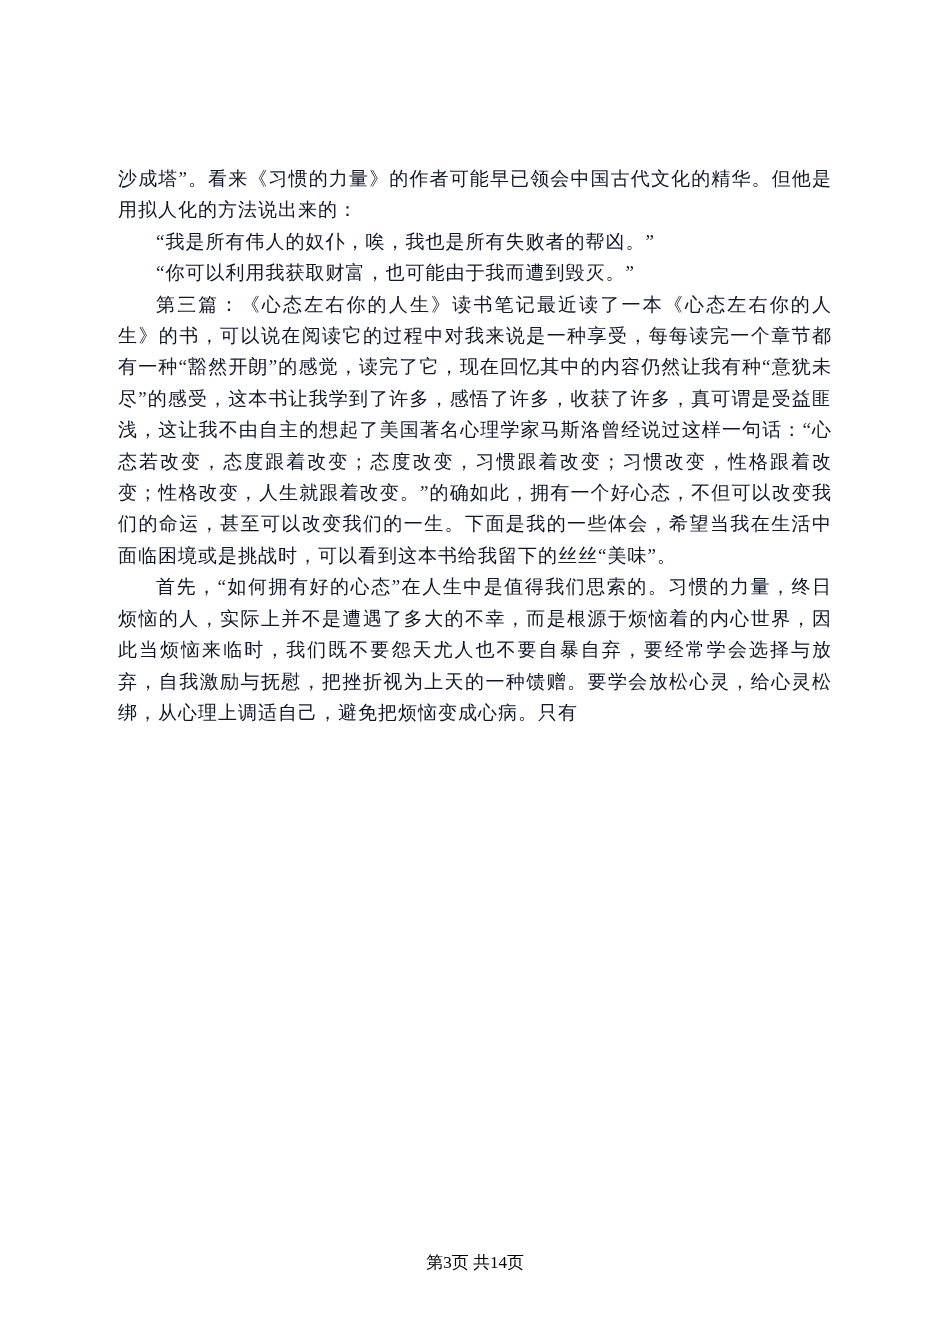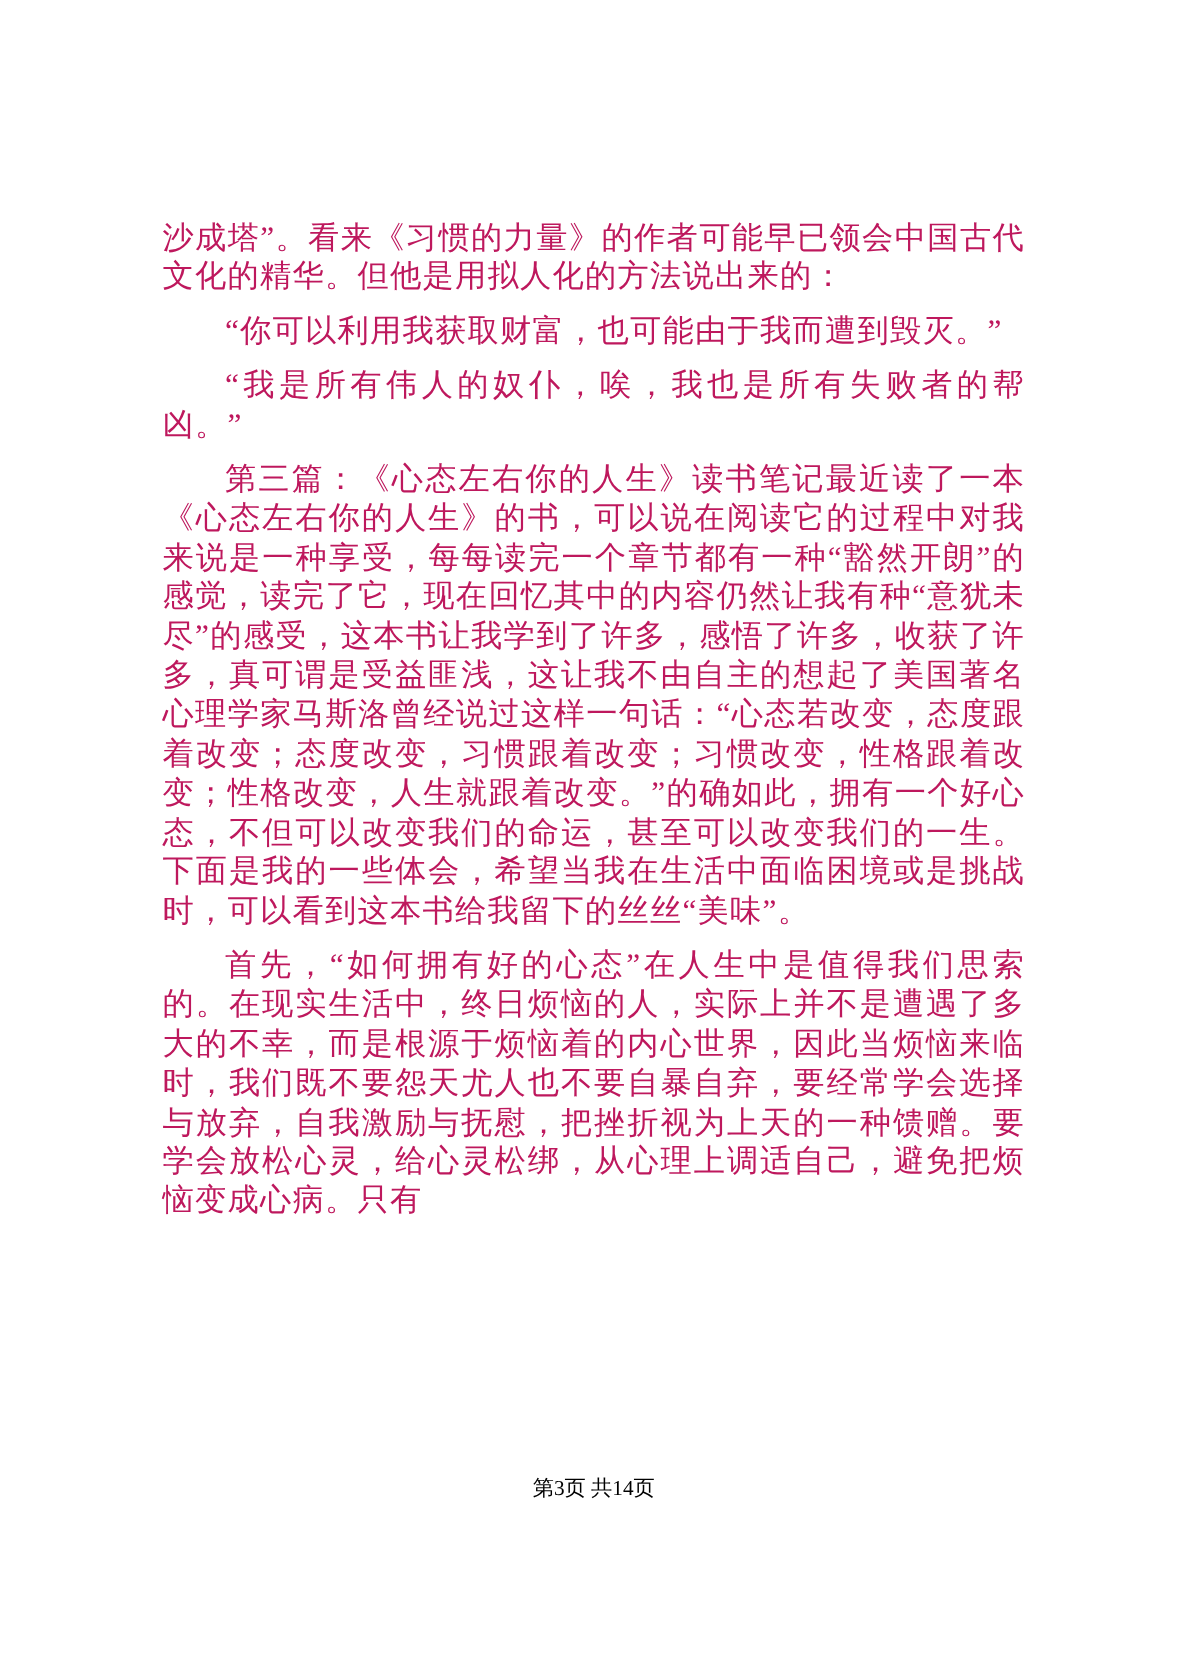--- a/index.html
+++ b/index.html
@@ -21,53 +21,53 @@
     background: #ffffff;
     overflow: hidden;
   }
   .text-block {
     position: absolute;
     top: 163px;
     left: 118px;
     width: 714px;
   }
   p.para {
-    margin: 12px;
+    margin: 0;
     padding: 0;
-    font-size: 25px;
+    font-size: 19px;
     line-height: 31.4px;
     letter-spacing: 1px;
     text-align: justify;
     word-break: break-all;
-    color: #be185d;
+    color: #0f172a;
   }
   p.para.indent {
     text-indent: 2em;
   }
   .page-footer {
     position: absolute;
     left: 0;
     right: 0;
-    top: 1180px;
+    top: 1252px;
     text-align: center;
     font-size: 17px;
     line-height: 22px;
     color: #000000;
   }
 </style>
 </head>
 <body>
 
 <div class="page">
 
   <div class="text-block">
     <p class="para">沙成塔”。看来《习惯的力量》的作者可能早已领会中国古代文化的精华。但他是用拟人化的方法说出来的：</p>
+    <p class="para indent">“我是所有伟人的奴仆，唉，我也是所有失败者的帮凶。”</p>
     <p class="para indent">“你可以利用我获取财富，也可能由于我而遭到毁灭。”</p>
-    <p class="para indent">“我是所有伟人的奴仆，唉，我也是所有失败者的帮凶。”</p>
     <p class="para indent">第三篇：《心态左右你的人生》读书笔记最近读了一本《心态左右你的人生》的书，可以说在阅读它的过程中对我来说是一种享受，每每读完一个章节都有一种“豁然开朗”的感觉，读完了它，现在回忆其中的内容仍然让我有种“意犹未尽”的感受，这本书让我学到了许多，感悟了许多，收获了许多，真可谓是受益匪浅，这让我不由自主的想起了美国著名心理学家马斯洛曾经说过这样一句话：“心态若改变，态度跟着改变；态度改变，习惯跟着改变；习惯改变，性格跟着改变；性格改变，人生就跟着改变。”的确如此，拥有一个好心态，不但可以改变我们的命运，甚至可以改变我们的一生。下面是我的一些体会，希望当我在生活中面临困境或是挑战时，可以看到这本书给我留下的丝丝“美味”。</p>
-    <p class="para indent">首先，“如何拥有好的心态”在人生中是值得我们思索的。在现实生活中，终日烦恼的人，实际上并不是遭遇了多大的不幸，而是根源于烦恼着的内心世界，因此当烦恼来临时，我们既不要怨天尤人也不要自暴自弃，要经常学会选择与放弃，自我激励与抚慰，把挫折视为上天的一种馈赠。要学会放松心灵，给心灵松绑，从心理上调适自己，避免把烦恼变成心病。只有</p>
+    <p class="para indent">首先，“如何拥有好的心态”在人生中是值得我们思索的。习惯的力量，终日烦恼的人，实际上并不是遭遇了多大的不幸，而是根源于烦恼着的内心世界，因此当烦恼来临时，我们既不要怨天尤人也不要自暴自弃，要经常学会选择与放弃，自我激励与抚慰，把挫折视为上天的一种馈赠。要学会放松心灵，给心灵松绑，从心理上调适自己，避免把烦恼变成心病。只有</p>
   </div>
 
   <div class="page-footer">
     <span>第3页 共14页</span>
   </div>
 
 </div>
 
 </body></html>

